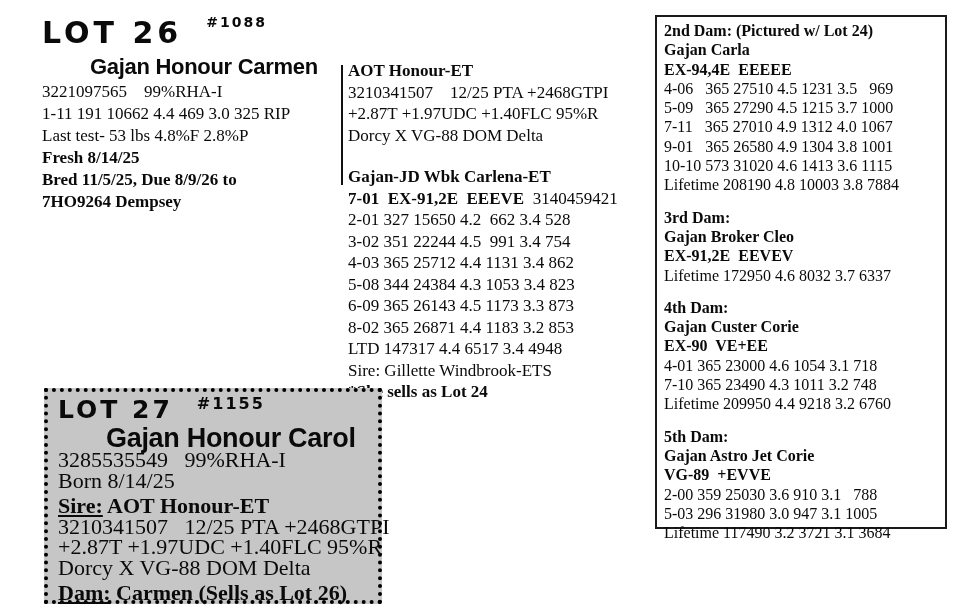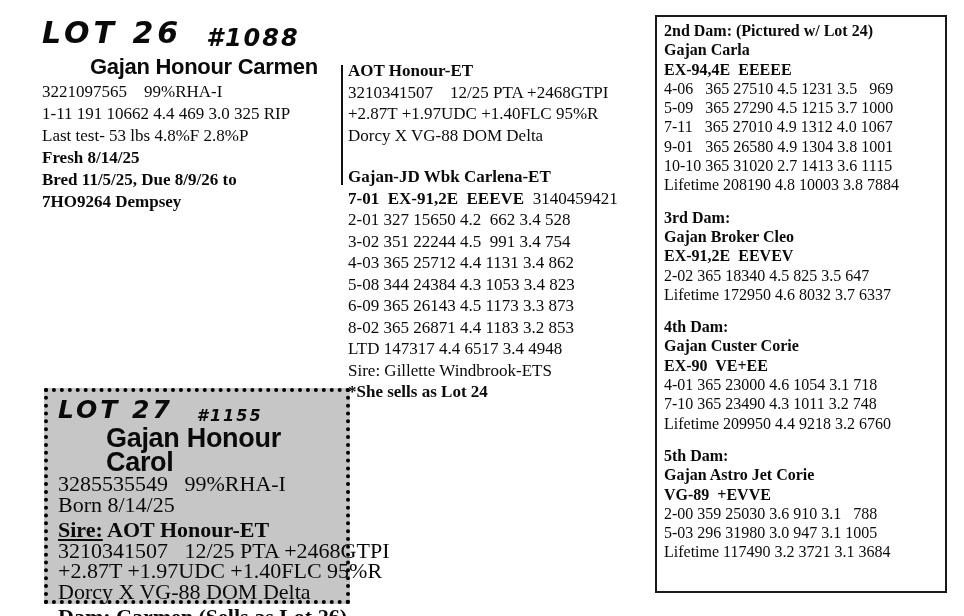--- a/index.html
+++ b/index.html
@@ -7,54 +7,54 @@
   .canvas {
     position:relative; width:964px; height:616px; background:#ffffff;
     font-family:"Liberation Serif", serif; color:#0a0a0a; overflow:hidden;
   }
   .pre { white-space:pre; }
   .b { font-weight:bold; }
   .u { text-decoration:underline; }
 
   
   .lot26 { position:absolute; left:42px; top:14px; width:300px; }
-  .lot-title-row { display:flex; align-items:flex-end;font-style:italic; }
+  .lot-title-row { display:flex; align-items:flex-start; }
   .lot-title {
     font-family:"DejaVu Sans", sans-serif; font-weight:bold;
     font-size:30px; letter-spacing:4px; line-height:38px;
   }
   .lot-number {
     font-family:"DejaVu Sans", sans-serif; font-weight:bold;
-    font-size:24px; letter-spacing:2px; margin-left:24px;
+    font-size:14px; letter-spacing:2px; margin-left:24px;
   }
   .animal-name {
     font-family:"Liberation Sans", sans-serif; font-weight:700;
     font-size:22px; letter-spacing:-0.3px; line-height:28px; margin-top:1px;margin-left:48px;
   }
   .body-line { font-size:17px; line-height:22px; }
 
   
   .bracket { position:absolute; left:341px; top:65px; width:2px; height:120px; background:#111; }
 
   
   .midcol { position:absolute; left:348px; top:60px; width:302px; }
   .midcol .body-line { line-height:21.5px; }
   .mid-gap { height:20px; }
 
   
   .dams-box {
-    position:absolute; left:655px; top:15px; width:292px; height:578px;
+    position:absolute; left:655px; top:15px; width:292px; height:514px;
     border:2px solid #1a1a1a; padding:4px 7px; background:#ffffff;
   }
   .dams-box .dline { font-size:16px; line-height:19.3px; }
   .sec-gap { height:13px; }
 
   
   .lot27 {
-    position:absolute; left:44px; top:388px; width:306px; height:216px;
+    position:absolute; left:44px; top:388px; width:338px; height:216px;
     background:#c6c6c6; border:4px dotted #000; padding:2px 10px 0 10px;
   }
   .lot27 .lot-title { font-size:25px; letter-spacing:3px; line-height:31px; }
   .lot27 .lot-number { font-size:16px; }
   .lot27 .animal-name { font-size:27px; line-height:24px; }
   .lot27 .body-line { font-size:22px; line-height:20.5px; }
   .small-gap { height:5px; }
 </style>
 </head>
 <body>
@@ -98,29 +98,28 @@
 
   <div class="dams-box">
     <div>
       <div class="dline pre b">2nd Dam: (Pictured w/ Lot 24)</div>
       <div class="dline pre b">Gajan Carla</div>
       <div class="dline pre b">EX-94,4E  EEEEE</div>
       <div class="dline pre">4-06   365 27510 4.5 1231 3.5   969</div>
       <div class="dline pre">5-09   365 27290 4.5 1215 3.7 1000</div>
       <div class="dline pre">7-11   365 27010 4.9 1312 4.0 1067</div>
       <div class="dline pre">9-01   365 26580 4.9 1304 3.8 1001</div>
-      <div class="dline pre">10-10 365 31020 2.7 1413 3.6 1115</div>
+      <div class="dline pre">10-10 573 31020 4.6 1413 3.6 1115</div>
       <div class="dline pre">Lifetime 208190 4.8 10003 3.8 7884</div>
     </div>
     <div class="sec-gap"></div>
     <div>
       <div class="dline pre b">3rd Dam:</div>
       <div class="dline pre b">Gajan Broker Cleo</div>
       <div class="dline pre b">EX-91,2E  EEVEV</div>
-      <div class="dline pre">2-02 365 18340 4.5 825 3.5 647</div>
       <div class="dline pre">Lifetime 172950 4.6 8032 3.7 6337</div>
     </div>
     <div class="sec-gap"></div>
     <div>
       <div class="dline pre b">4th Dam:</div>
       <div class="dline pre b">Gajan Custer Corie</div>
       <div class="dline pre b">EX-90  VE+EE</div>
       <div class="dline pre">4-01 365 23000 4.6 1054 3.1 718</div>
       <div class="dline pre">7-10 365 23490 4.3 1011 3.2 748</div>
       <div class="dline pre">Lifetime 209950 4.4 9218 3.2 6760</div>

